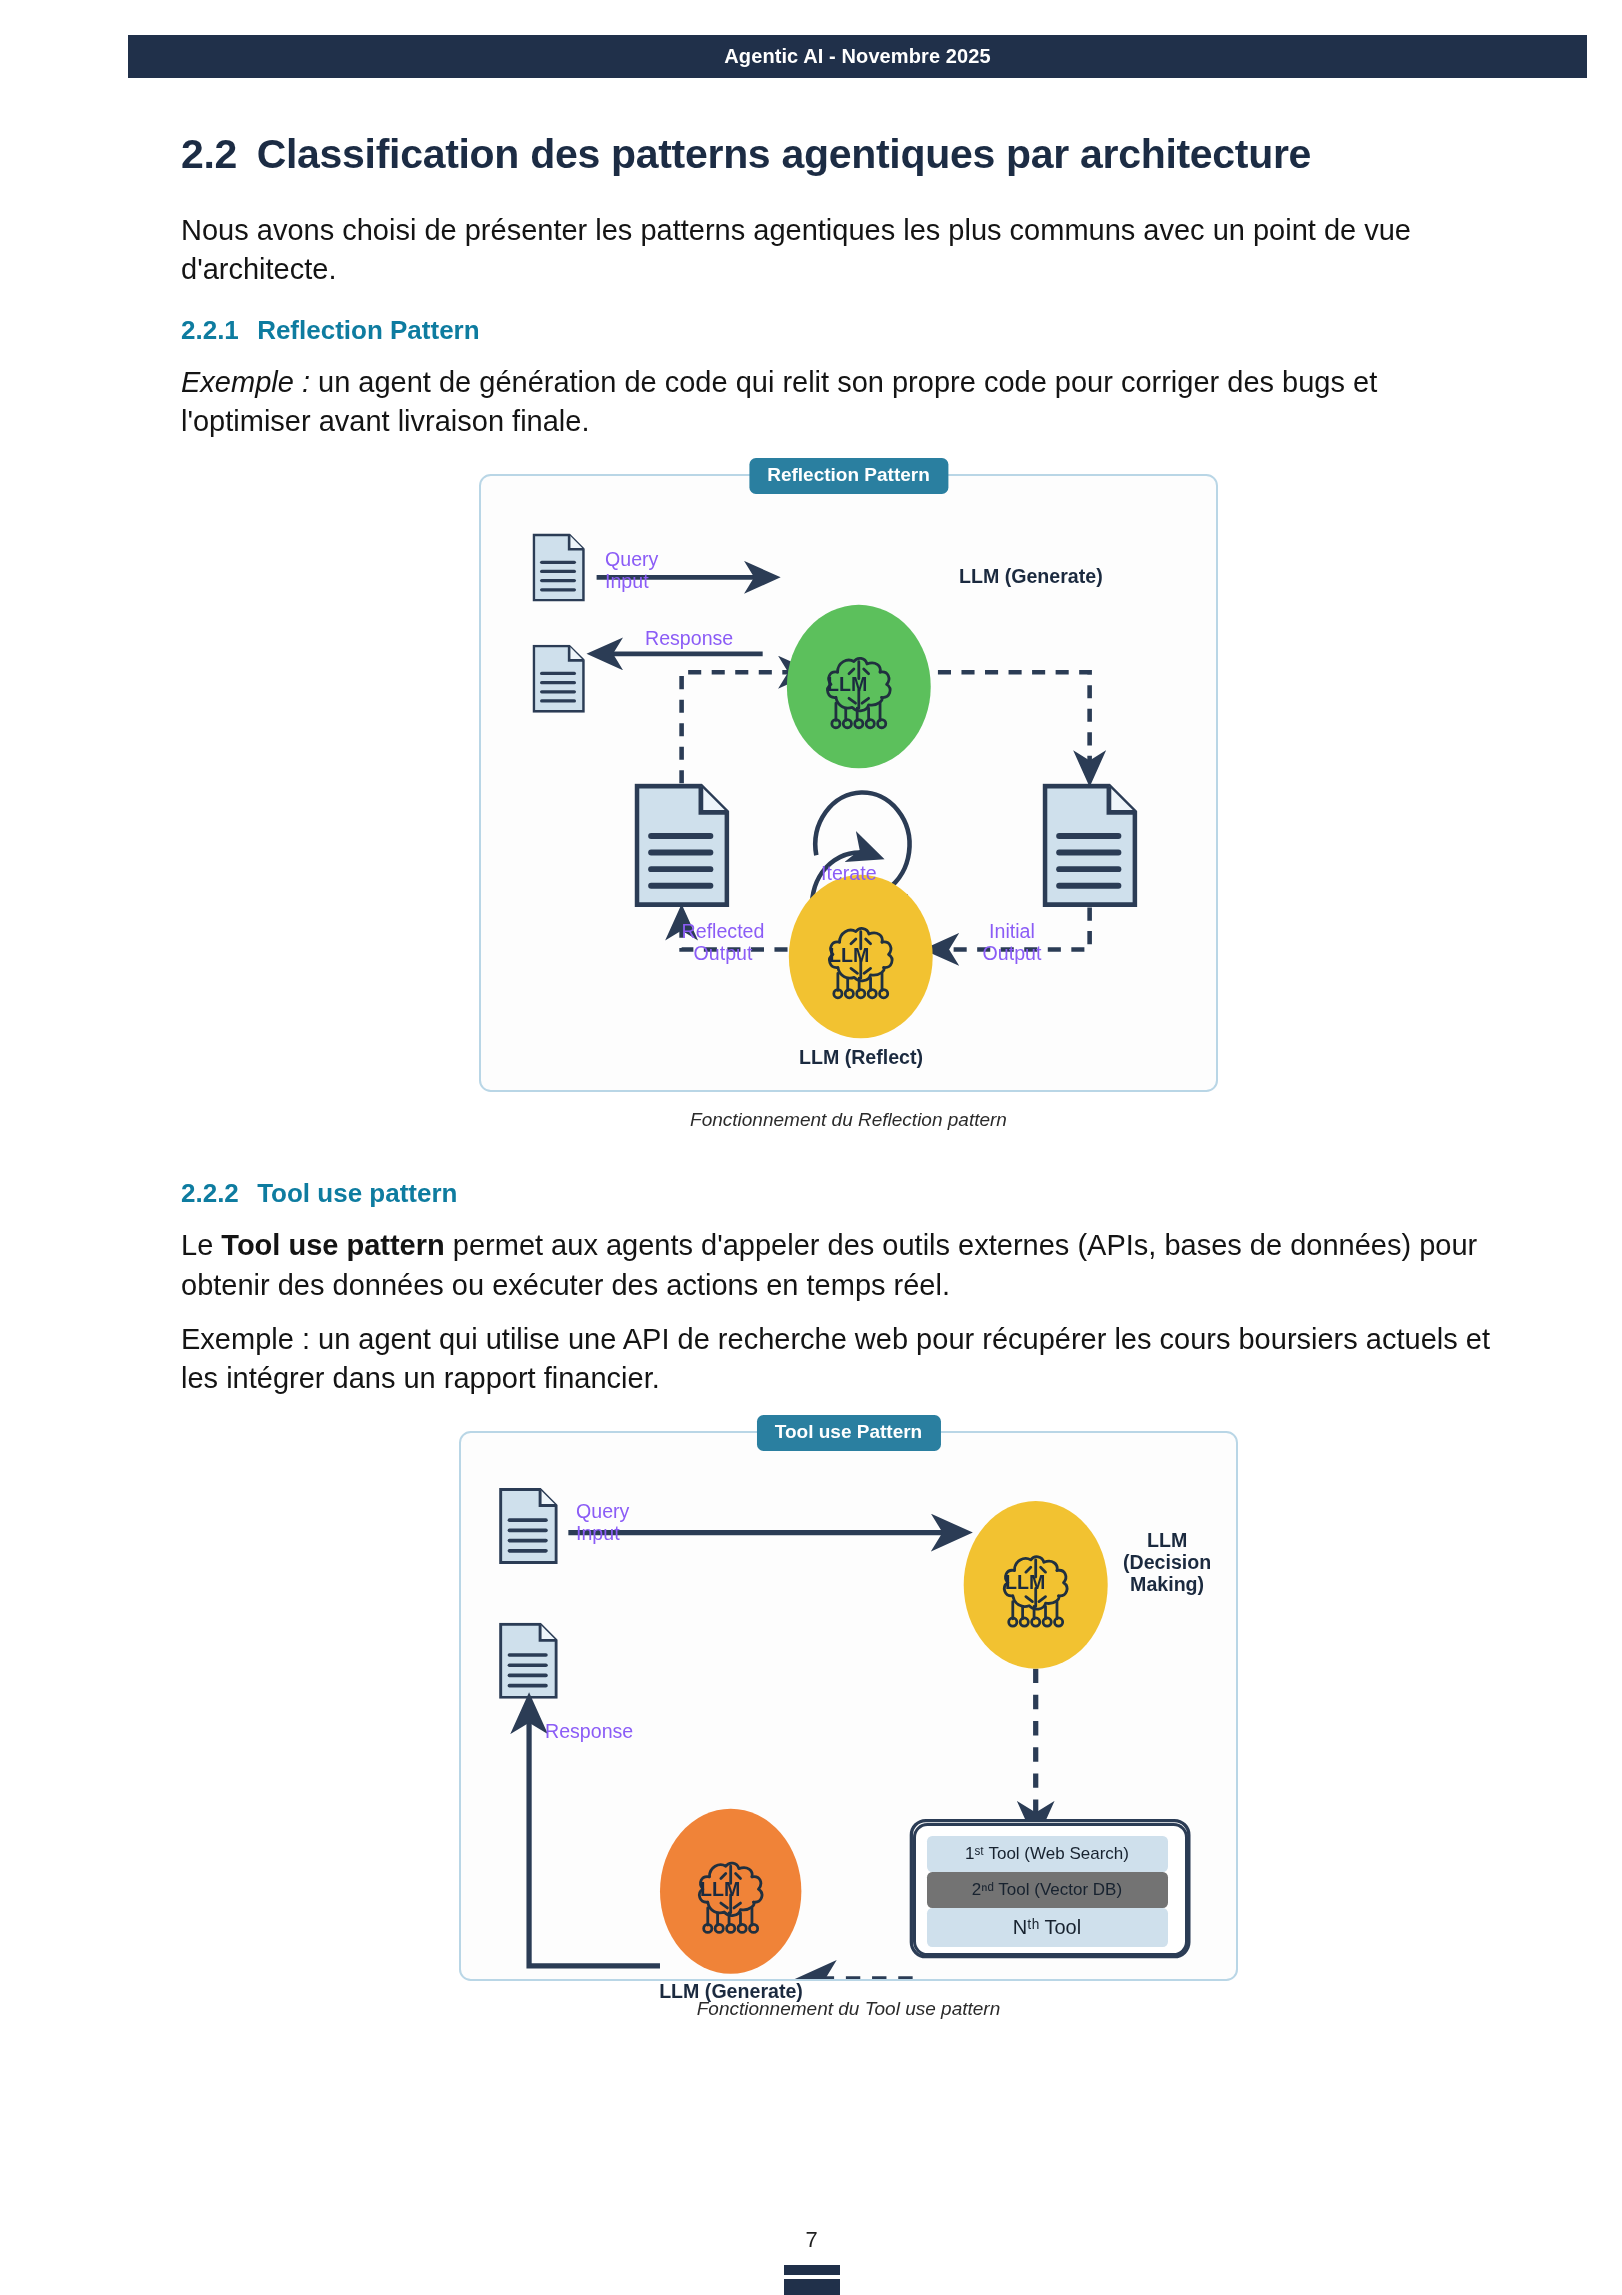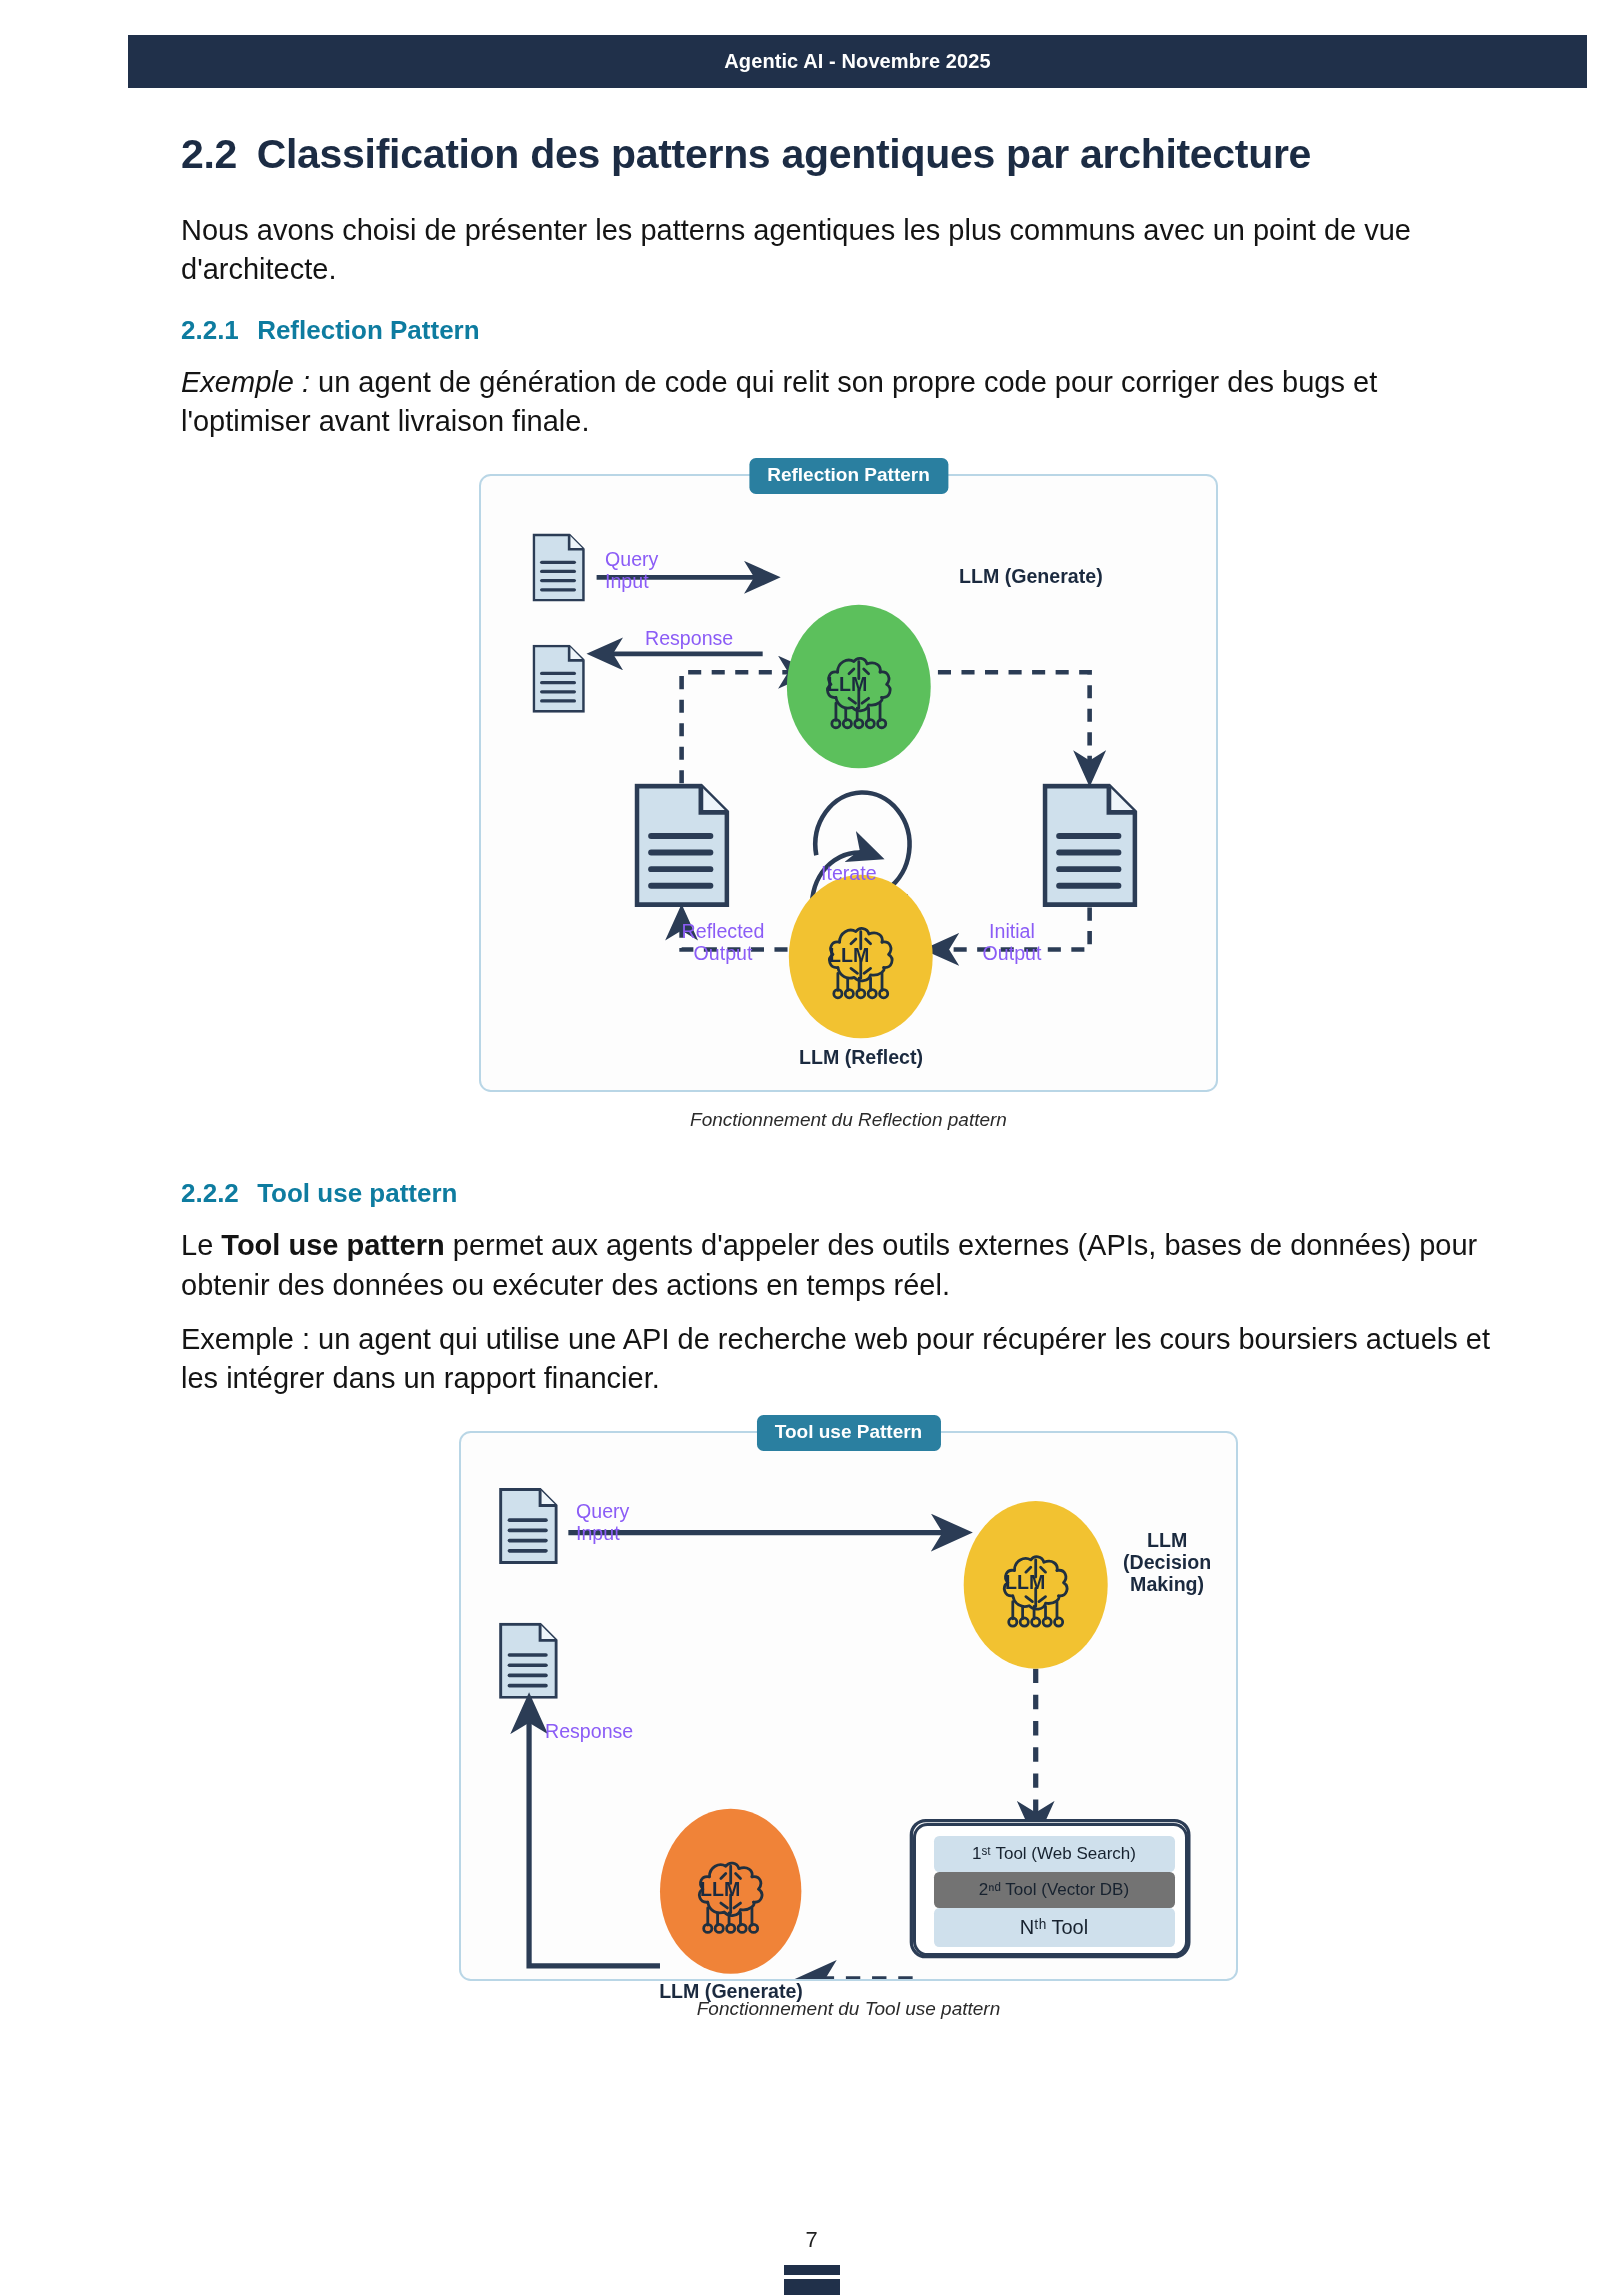--- a/index.html
+++ b/index.html
@@ -18,21 +18,21 @@
     background: #ffffff;
     overflow: hidden;
   }
 
   
   .doc-header {
     position: absolute;
     left: 128px;
     top: 35px;
     width: 1459px;
-    height: 53px;
+    height: 43px;
     background: #20304a;
     display: flex;
     align-items: center;
     justify-content: center;
   }
   .doc-header-title {
     color: #ffffff;
     font-size: 20px;
     font-weight: bold;
     letter-spacing: 0.1px;
@@ -326,21 +326,21 @@
           <ellipse cx="878" cy="232" rx="110" ry="128" fill="#f2c231"></ellipse>
           <use href="#brainIcon2" x="803" y="160" width="150" height="150"></use>
 
           <ellipse cx="412" cy="700" rx="108" ry="126" fill="#f08338"></ellipse>
           <use href="#brainIcon2" x="337" y="628" width="150" height="150"></use>
         </svg>
 
         
         <div style="position:absolute;left:452px;top:390px;width:275px;height:133px;
                     border:3.3px solid #2b3c55;border-radius:14.4px;background:#ffffff;
-                    display:flex;flex-direction:column;align-items:flex-end;
+                    display:flex;flex-direction:column;align-items:flex-start;
                     justify-content:space-between;padding:10.5px 10.5px;z-index:2;">
           <div style="width:241px;background:#cfe0ec;border-radius:5.2px;
                       text-align:center;font-size:17px;color:#17222f;padding:7.9px 0;">1ˢᵗ Tool (Web Search)</div>
           <div style="width:241px;background:#737373;border-radius:5.2px;
                       text-align:center;font-size:17px;color:#17222f;padding:7.9px 0;">2ⁿᵈ Tool (Vector DB)</div>
           <div style="width:3.9px;height:17px;
                       background:linear-gradient(#2b3c55 0 5.2px,transparent 5.2px 10.5px,#2b3c55 10.5px 15.7px);"></div>
           <div style="width:241px;background:#cfe0ec;border-radius:5.2px;
                       text-align:center;font-size:20px;color:#17222f;padding:7.9px 0;">Nᵗʰ Tool</div>
         </div>

